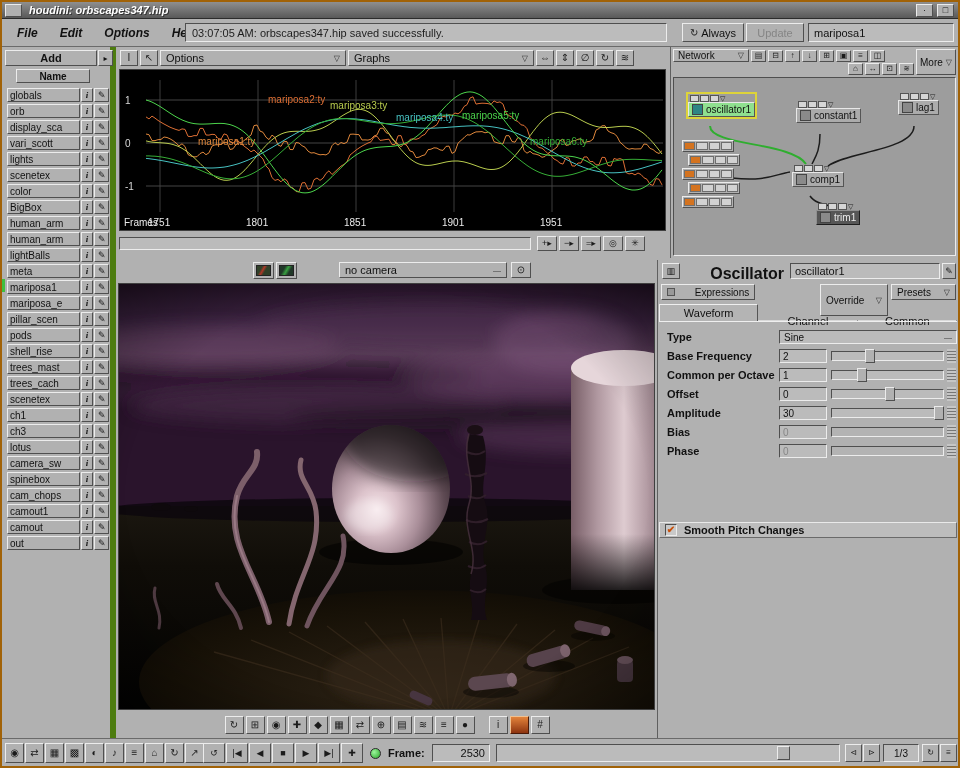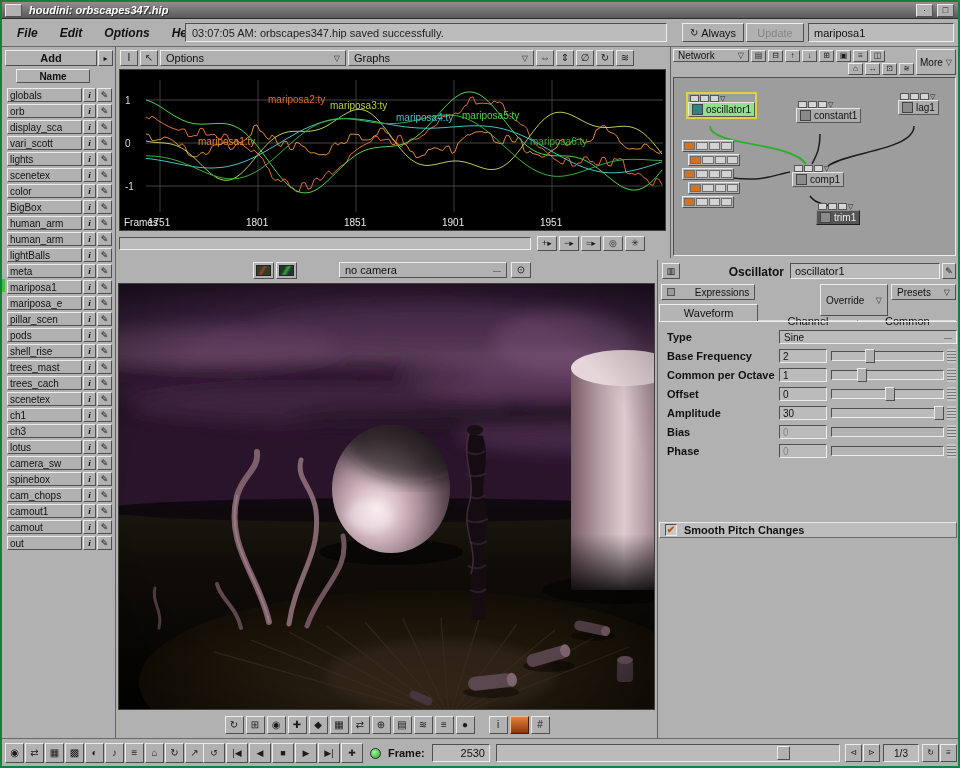--- a/index.html
+++ b/index.html
@@ -1,38 +1,38 @@
 <!DOCTYPE html>
 <html><head>
 <meta charset="utf-8">
 <style>
   *{box-sizing:border-box;margin:0;padding:0;user-select:none}
   html,body{background:#000}
-  #root{position:relative;width:960px;height:768px;background:#15803d;font-family:"Liberation Sans",sans-serif;overflow:hidden;color:#111}
+  #root{position:relative;width:960px;height:768px;background:#a16207;font-family:"Liberation Sans",sans-serif;overflow:hidden;color:#111}
   .ab{position:absolute}
   .bev{background:#b1b1b1;border:1px solid;border-color:#ececec #4f4f4f #4f4f4f #ececec}
   .sun{background:#bbb;border:1px solid;border-color:#4f4f4f #ececec #ececec #4f4f4f}
   .ctr{display:flex;align-items:center;justify-content:center}
   .ic{font-size:10px;line-height:1;color:#1b1b1b}
   #winbg{left:2px;top:19px;right:2px;bottom:2px;background:#b1b1b1}
   
   #titlebar{left:2px;top:2px;right:2px;height:17px;background:linear-gradient(#8f8f8f,#595959);border-bottom:1px solid #2c2c2c;display:flex;align-items:center}
   #tb-menu{width:17px;height:13px;margin:0 7px 0 3px}
   #tb-title{flex:1;color:#fff;font-weight:bold;font-style:italic;font-size:11px;text-shadow:1px 1px 0 #333}
   .tb-b{width:17px;height:13px;margin-right:4px;font-size:9px}
   
   #menubar{left:2px;top:19px;right:2px;height:28px;background:#b1b1b1;border-bottom:1px solid #6a6a6a}
   #menu-items{position:absolute;left:4px;top:0;height:28px;display:flex;align-items:center}
   .menu-item{font-weight:bold;font-style:italic;font-size:12px;margin:0 11px;white-space:nowrap}
   #statusbox{left:183px;top:4px;width:482px;height:19px;font-size:11px;display:flex;align-items:center;padding-left:6px;color:#1d1d1d;background:#bcbcbc}
   #always-btn{left:680px;top:4px;width:62px;height:19px;font-size:11px;gap:3px}
   #update-btn{left:744px;top:4px;width:58px;height:19px;font-size:11px;color:#858585}
   #ctxfield{left:806px;top:4px;width:146px;height:19px;font-size:11px;display:flex;align-items:center;padding-left:5px}
   
-  #sidebar{left:2px;top:47px;width:114px;bottom:30px;background:#b1b1b1;border-right:1px solid #4d7c0f}
+  #sidebar{left:2px;top:47px;width:114px;bottom:30px;background:#b1b1b1;border-right:6px solid #4d7c0f}
   #add-btn{left:3px;top:3px;width:92px;height:16px;font-size:11px;font-weight:bold}
   #sb-menu-btn{left:96px;top:3px;width:15px;height:16px;font-size:8px}
   #name-hdr{left:14px;top:22px;width:74px;height:14px;font-size:10px;font-weight:bold}
   #sb-list{position:absolute;left:0;top:39px;right:1px;bottom:0;overflow:hidden}
   .sb-row{position:relative;height:16px;display:flex;align-items:flex-end;padding-left:5px}
   .sb-ind{position:absolute;left:0;top:1px;width:3px;height:13px}
   .sb-row.sel .sb-ind{background:#3fc03f}
   .sb-name{width:75px;height:14px;font-size:10px;display:flex;align-items:center;padding:0 2px;overflow:hidden;white-space:nowrap}
   .sb-i{width:13px;height:14px;margin-left:1px;font-size:9px;font-weight:bold;font-style:italic;font-family:"Liberation Serif",serif}
   .sb-e{width:15px;height:14px;margin-left:1px;font-size:9px}
@@ -82,21 +82,21 @@
   #vp-cam{left:222px;top:2px;width:168px;font-size:11px}
   #vp-lock{left:394px;top:2px;width:20px;height:16px}
   #vp-scene{position:absolute;left:1px;top:23px;width:537px;height:427px;background:#000;border:1px solid #3f3f3f}
   #vp-bottom{position:absolute;left:0;bottom:0;right:0;height:26px;display:flex;align-items:center;justify-content:center;gap:2px}
   .vbtn{width:19px;height:18px;flex:none}
   .vgap{width:10px}
   [data-name="houdini-logo-button"]{background:linear-gradient(#e2823a,#8d3410);border-color:#f0c090 #4a1a08 #4a1a08 #f0c090}
   
   #params{left:657px;top:260px;width:301px;bottom:30px;background:#b1b1b1;border-left:1px solid #5f5f5f}
   #p-hdr-icon{left:4px;top:3px;width:18px;height:16px;font-size:9px}
-  #p-title{position:absolute;left:28px;top:5px;width:98px;text-align:right;font-size:12px;font-weight:bold}
+  #p-title{position:absolute;left:28px;top:5px;width:98px;text-align:right;font-size:16px;font-weight:bold}
   #p-name{left:132px;top:3px;width:150px;height:16px;font-size:11px;display:flex;align-items:center;padding-left:4px}
   #p-edit{left:284px;top:3px;width:14px;height:16px;font-size:9px}
   #p-expr{left:3px;top:24px;width:94px;height:16px;font-size:10px;gap:20px}
   .exprsq{width:8px;height:8px;background:#9a9a9a;border:1px solid #555}
   #p-override{left:162px;top:24px;width:68px;height:32px;font-size:10px}
   #p-presets{left:233px;top:24px;width:65px;height:16px;font-size:10px}
   #param-tabs{position:absolute;left:1px;top:44px;right:1px;height:17px;display:flex}
   .ptab{flex:1;display:flex;align-items:center;justify-content:center;font-size:11px;background:#9f9f9f;border:1px solid;border-color:#d9d9d9 #555 #8a8a8a #d9d9d9;border-bottom:none;margin-top:16px}
   .ptab.active{background:#b4b4b4;margin-top:0;border-color:#efefef #555 #b4b4b4 #efefef}
   #param-fields{position:absolute;left:1px;top:61px;right:1px;border-top:1px solid #efefef;padding-top:6px}

